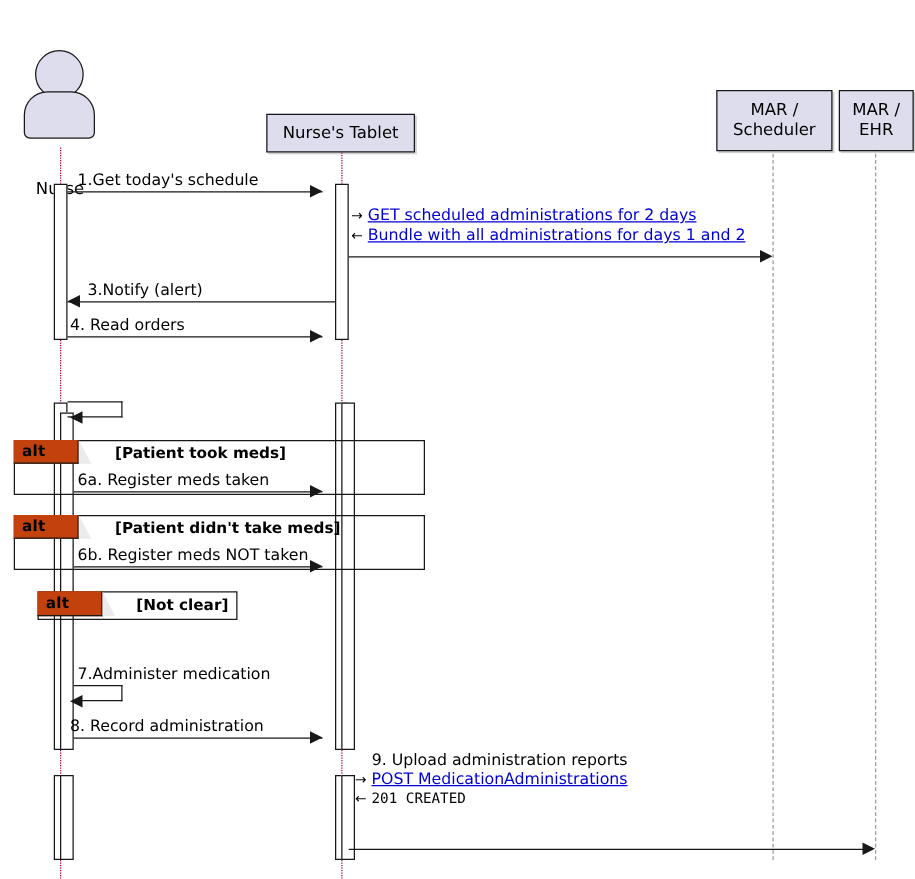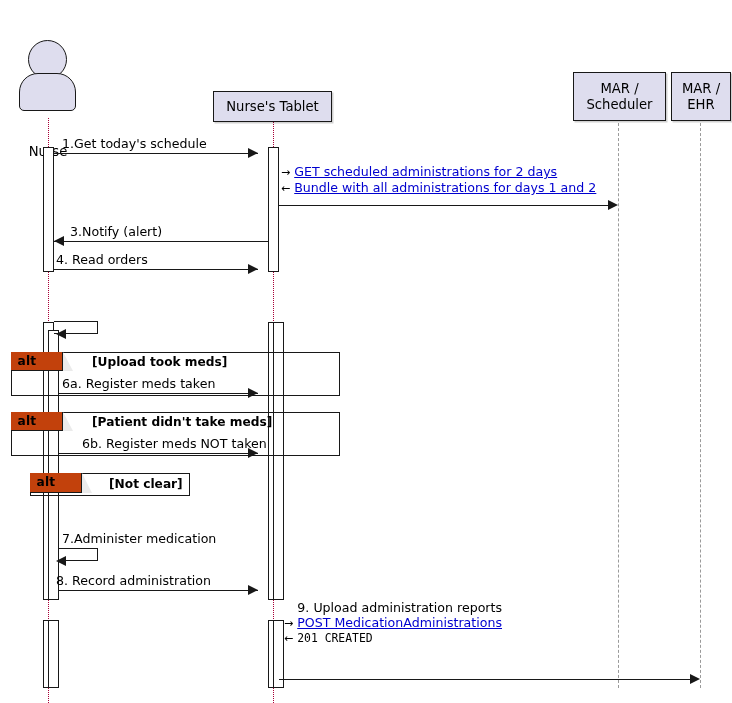--- a/index.html
+++ b/index.html
@@ -137,39 +137,39 @@
   <div class="abs arrow-l" style="left:56px;top:329px;"></div>
 
   <div class="abs altbox" style="left:11px;top:352px;width:329px;height:44px;">
     <div class="alttab" style="width:52px;height:19px;">
       <span class="alttab-inner">alt</span>
     </div>
     <div class="altskew" style="left:50.5px;
          border-bottom:19px solid #EBEBEB;border-right:10px solid transparent;"></div>
     <div class="altskew" style="left:50.5px;
          border-bottom:19px solid #181818;border-right:11.6px solid transparent;z-index:-1;"></div>
-    <div class="altcond" style="left:80px;top:2px;">[Upload took meds]</div>
+    <div class="altcond" style="left:80px;top:2px;">[Patient took meds]</div>
   </div>
 
   <div class="abs mlabel" style="left:62px;top:376px;">6a. Register meds taken</div>
   <div class="abs msgline" style="left:59px;top:393px;width:199px;"></div>
   <div class="abs arrow-r" style="left:248px;top:388px;"></div>
 
   <div class="abs altbox" style="left:11px;top:412px;width:329px;height:44px;">
     <div class="alttab" style="width:52px;height:19px;">
       <span class="alttab-inner">alt</span>
     </div>
     <div class="altskew" style="left:50.5px;
          border-bottom:19px solid #EBEBEB;border-right:10px solid transparent;"></div>
     <div class="altskew" style="left:50.5px;
          border-bottom:19px solid #181818;border-right:11.6px solid transparent;z-index:-1;"></div>
     <div class="altcond" style="left:80px;top:2px;">[Patient didn't take meds]</div>
   </div>
 
-  <div class="abs mlabel" style="left:62px;top:436px;margin-left:20px;">6b. Register meds NOT taken</div>
+  <div class="abs mlabel" style="left:62px;top:436px;">6b. Register meds NOT taken</div>
   <div class="abs msgline" style="left:59px;top:453px;width:199px;"></div>
   <div class="abs arrow-r" style="left:248px;top:448px;"></div>
 
   <div class="abs altbox" style="left:30px;top:473px;width:160px;height:23px;">
     <div class="alttab" style="width:52px;height:20px;">
       <span class="alttab-inner">alt</span>
     </div>
     <div class="altskew" style="left:50.5px;
          border-bottom:20px solid #EBEBEB;border-right:10px solid transparent;"></div>
     <div class="altskew" style="left:50.5px;

